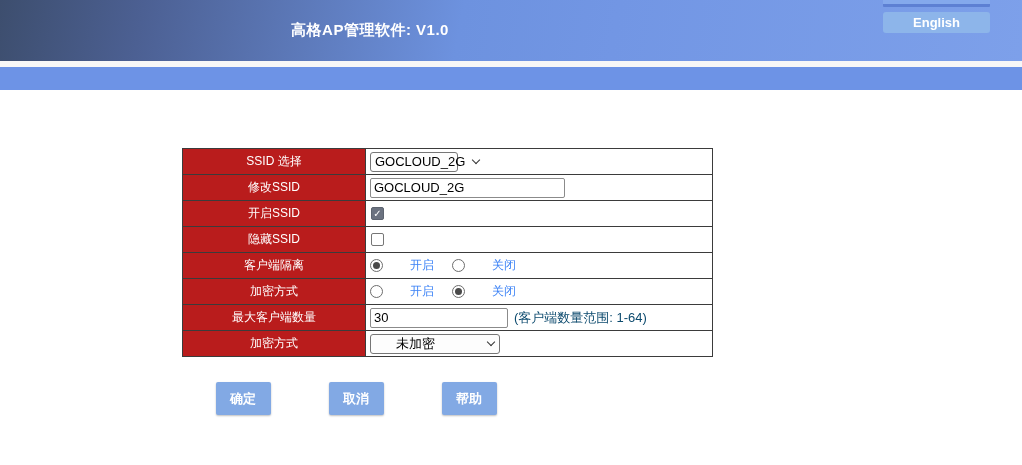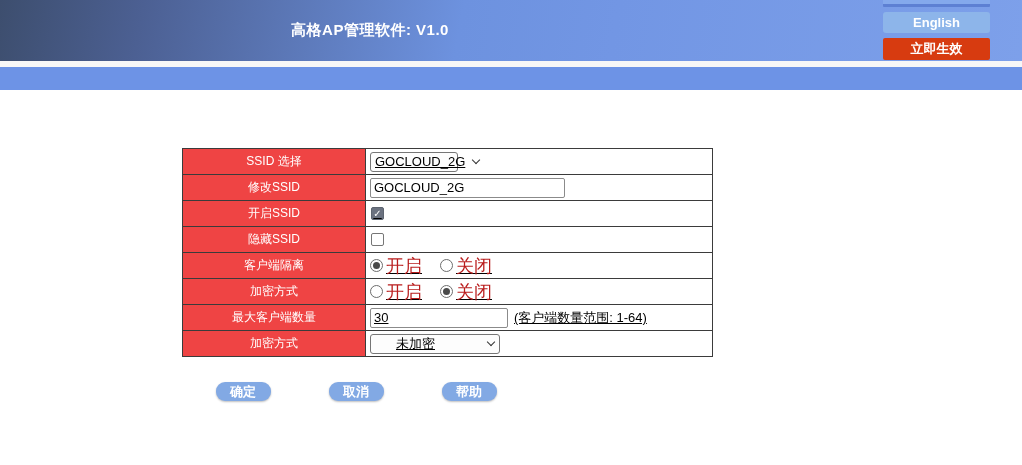--- a/index.html
+++ b/index.html
@@ -37,26 +37,26 @@
   .subnav{width:1022px;height:23px;background:#6d93e6;}
   
   .form-table{
     border-collapse:collapse;margin:58px 0 0 182px;
     table-layout:fixed;width:530px;
   }
   .form-table td{
     border:1px solid #3b3b3b;height:26px;padding:0;box-sizing:border-box;
   }
   td.lbl{
-    width:183px;background:#ef4444;color:#ffffff;font-size:12px;
+    width:183px;background:#b91c1c;color:#ffffff;font-size:12px;
     text-align:center;vertical-align:middle;
   }
   td.val{
     width:347px;background:#ffffff;padding-left:4px;vertical-align:middle;
-    font-size:13px;color:#000;text-decoration:underline;
+    font-size:13px;color:#000;
   }
   
   .ctl-row{display:flex;align-items:center;}
   .sel{
     height:20px;box-sizing:border-box;border:1px solid #767676;border-radius:3px;
     background:#fdfdfd;display:inline-flex;align-items:center;justify-content:space-between;
     padding:0 5px 0 4px;font-size:13px;color:#000;cursor:default;
   }
   .chev{
     width:5px;height:5px;border-right:1.6px solid #333;border-bottom:1.6px solid #333;
@@ -81,43 +81,42 @@
     font-size:10px;font-weight:bold;line-height:1;
   }
   .cb.unchecked{background:#fff;border:1px solid #767676;}
   .radio{
     width:13px;height:13px;box-sizing:border-box;border:1px solid #6d6d6d;border-radius:50%;
     background:#fff;display:inline-flex;align-items:center;justify-content:center;
     margin-right:3px;flex:0 0 auto;
   }
   .radio .dot{display:none;width:7px;height:7px;border-radius:50%;background:#4a4a4a;}
   .radio.on .dot{display:block;}
-  .radio-lbl{font-size:18px;color:#b91c1c;margin-right:18px;}
-  .note{font-size:13px;color:#000000;margin-left:6px;white-space:nowrap;}
+  .radio-lbl{font-size:12px;color:#3b82f6;margin-right:18px;margin-left:24px;}
+  .note{font-size:13px;color:#0c4a6e;margin-left:6px;white-space:nowrap;}
   
   .footer{
     width:712px;margin-top:25px;display:flex;justify-content:center;gap:58px;
   }
   .fbtn{
-    min-width:55px;height:19px;padding:0 14px;box-sizing:border-box;
-    background:#82a9e4;border:none;border-radius:9px;color:#ffffff;
+    min-width:55px;height:33px;padding:0 14px;box-sizing:border-box;
+    background:#82a9e4;border:none;border-radius:2px;color:#ffffff;
     font-size:13px;font-weight:bold;display:flex;align-items:center;justify-content:center;
     cursor:pointer;box-shadow:0 1px 2px rgba(0,0,0,.25);
     font-family:"Liberation Sans","DejaVu Sans",sans-serif;
   }
 </style>
 </head>
 <body>
 
 <div class="header">
   <div class="header-title">高格AP管理软件: V1.0</div>
   <div class="top-buttons">
     <div class="btn-partial"></div>
     <div class="btn-english">English</div>
-    <div class="btn-apply">立即生效</div>
   </div>
 </div>
 <div class="white-gap"></div>
 <div class="subnav"></div>
 
 <table class="form-table">
   <tbody>
       <tr>
     <td class="lbl">SSID 选择</td>
     <td class="val">

